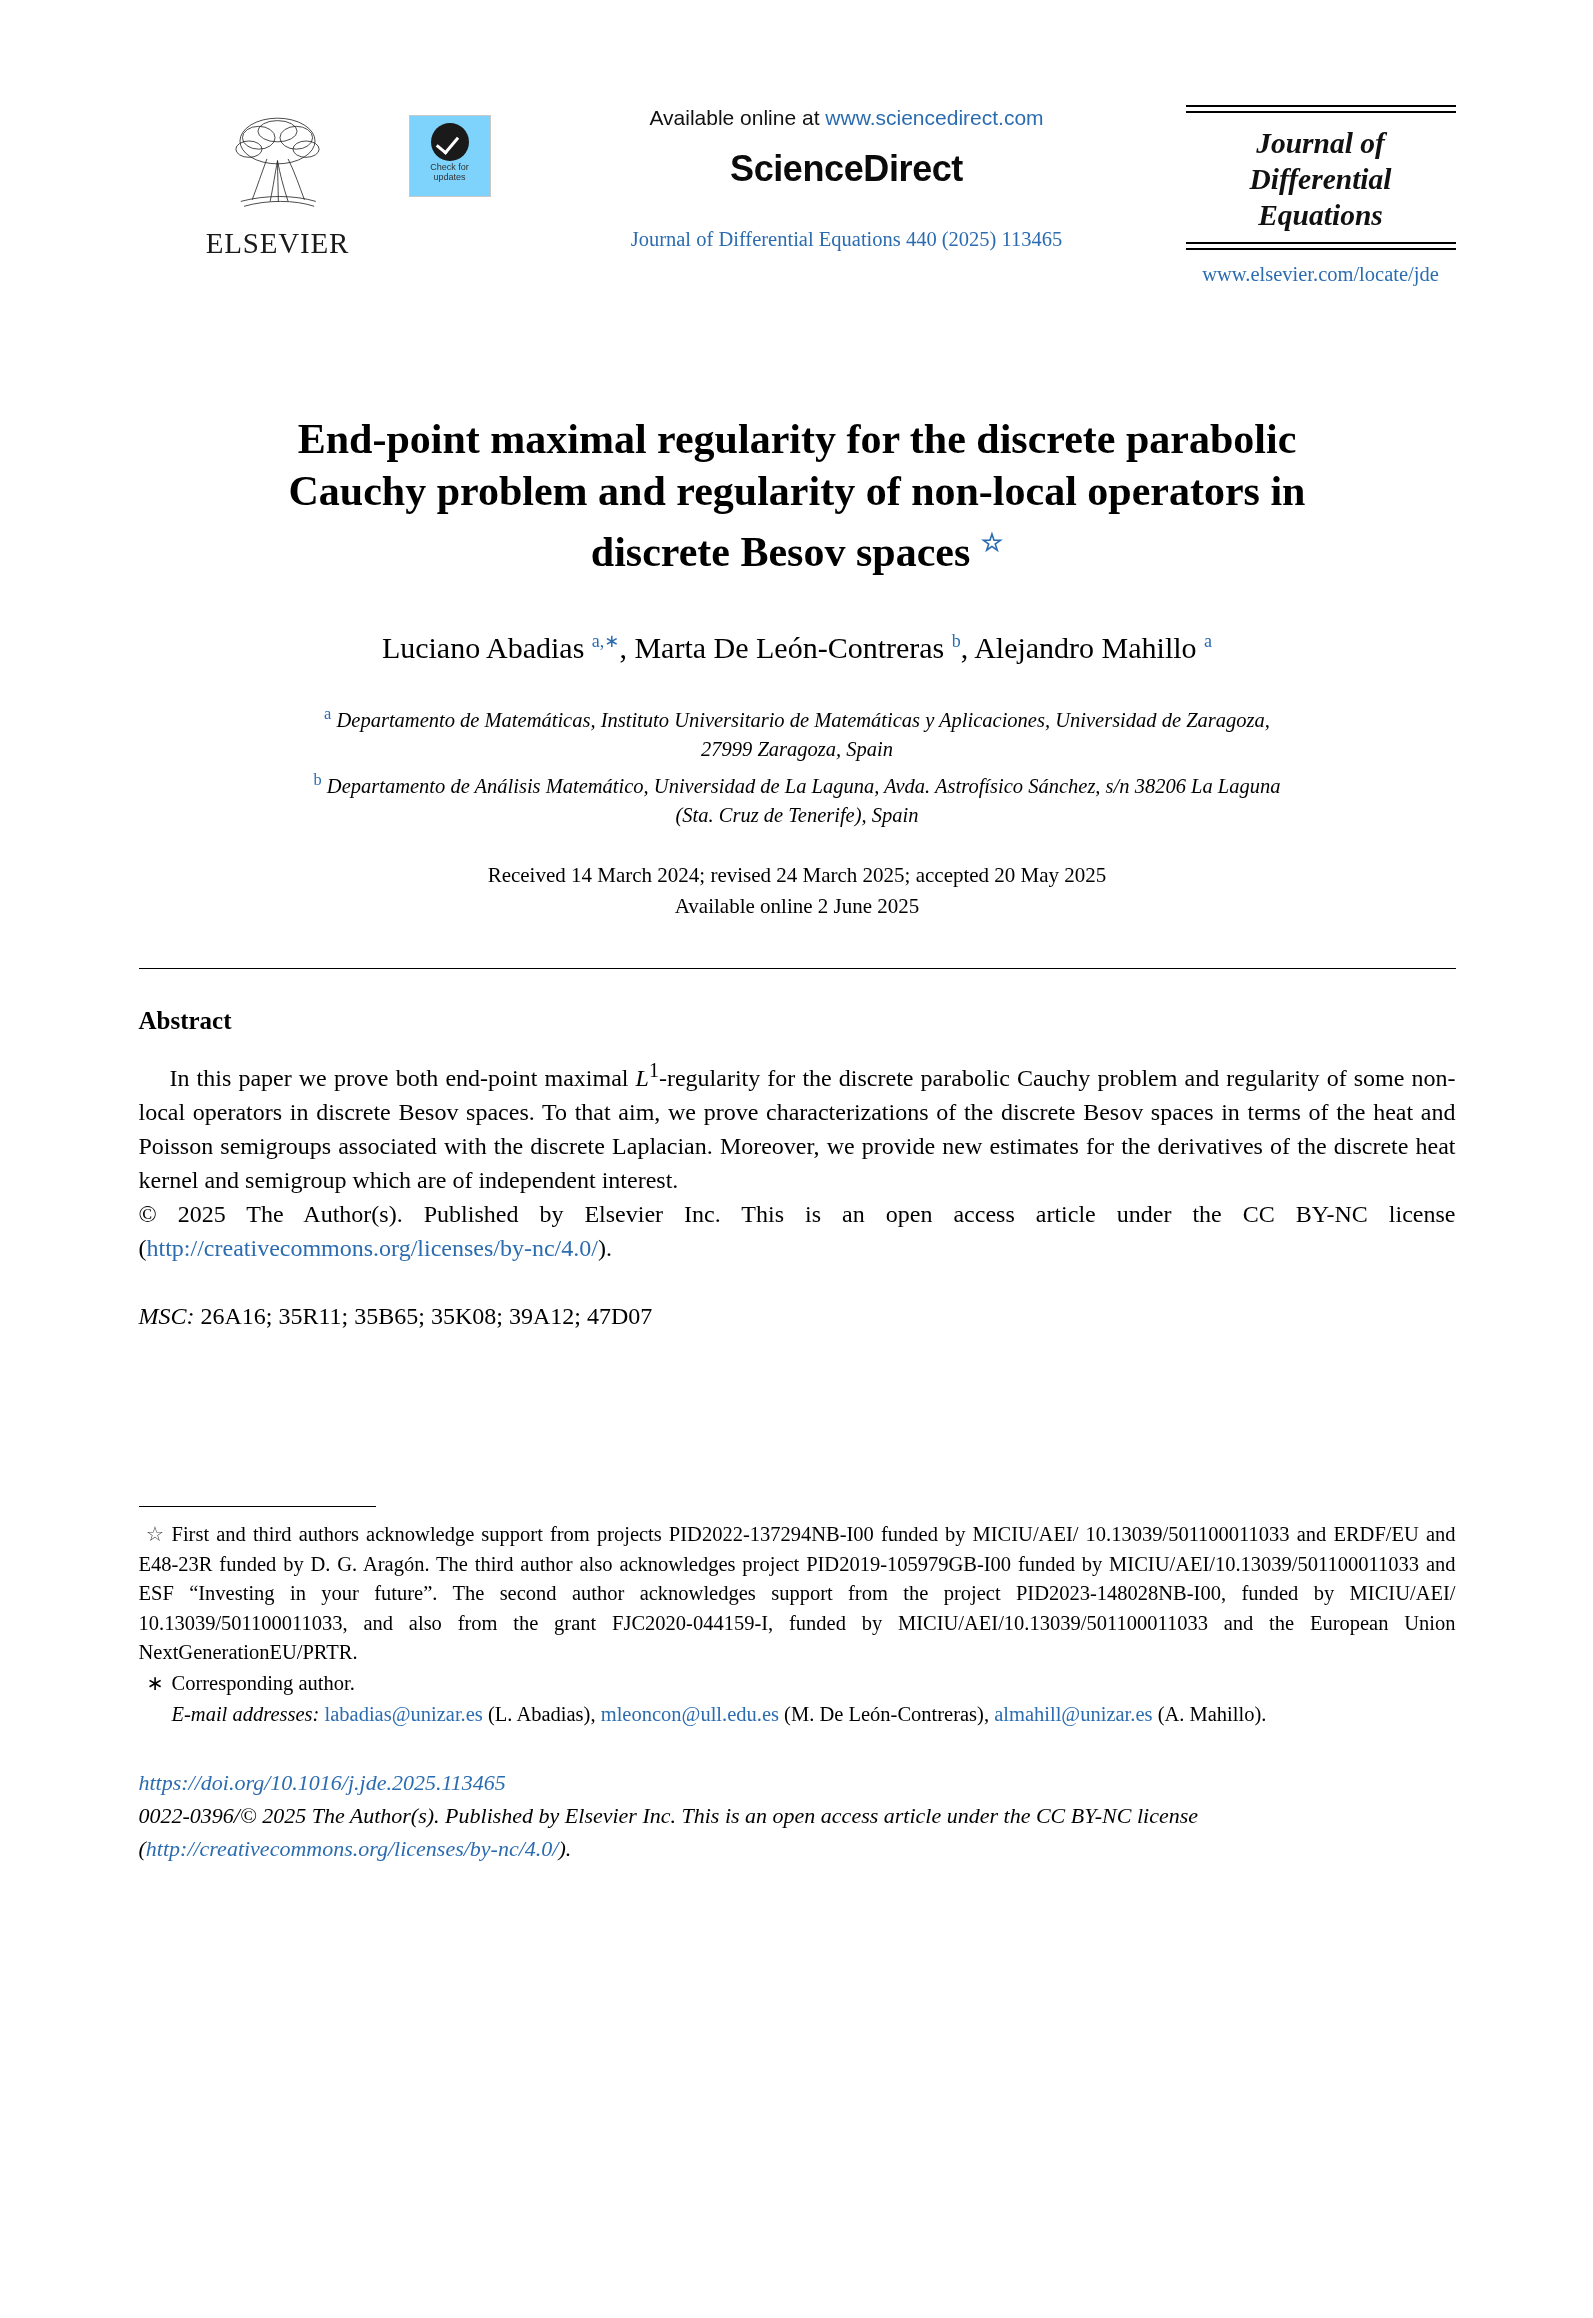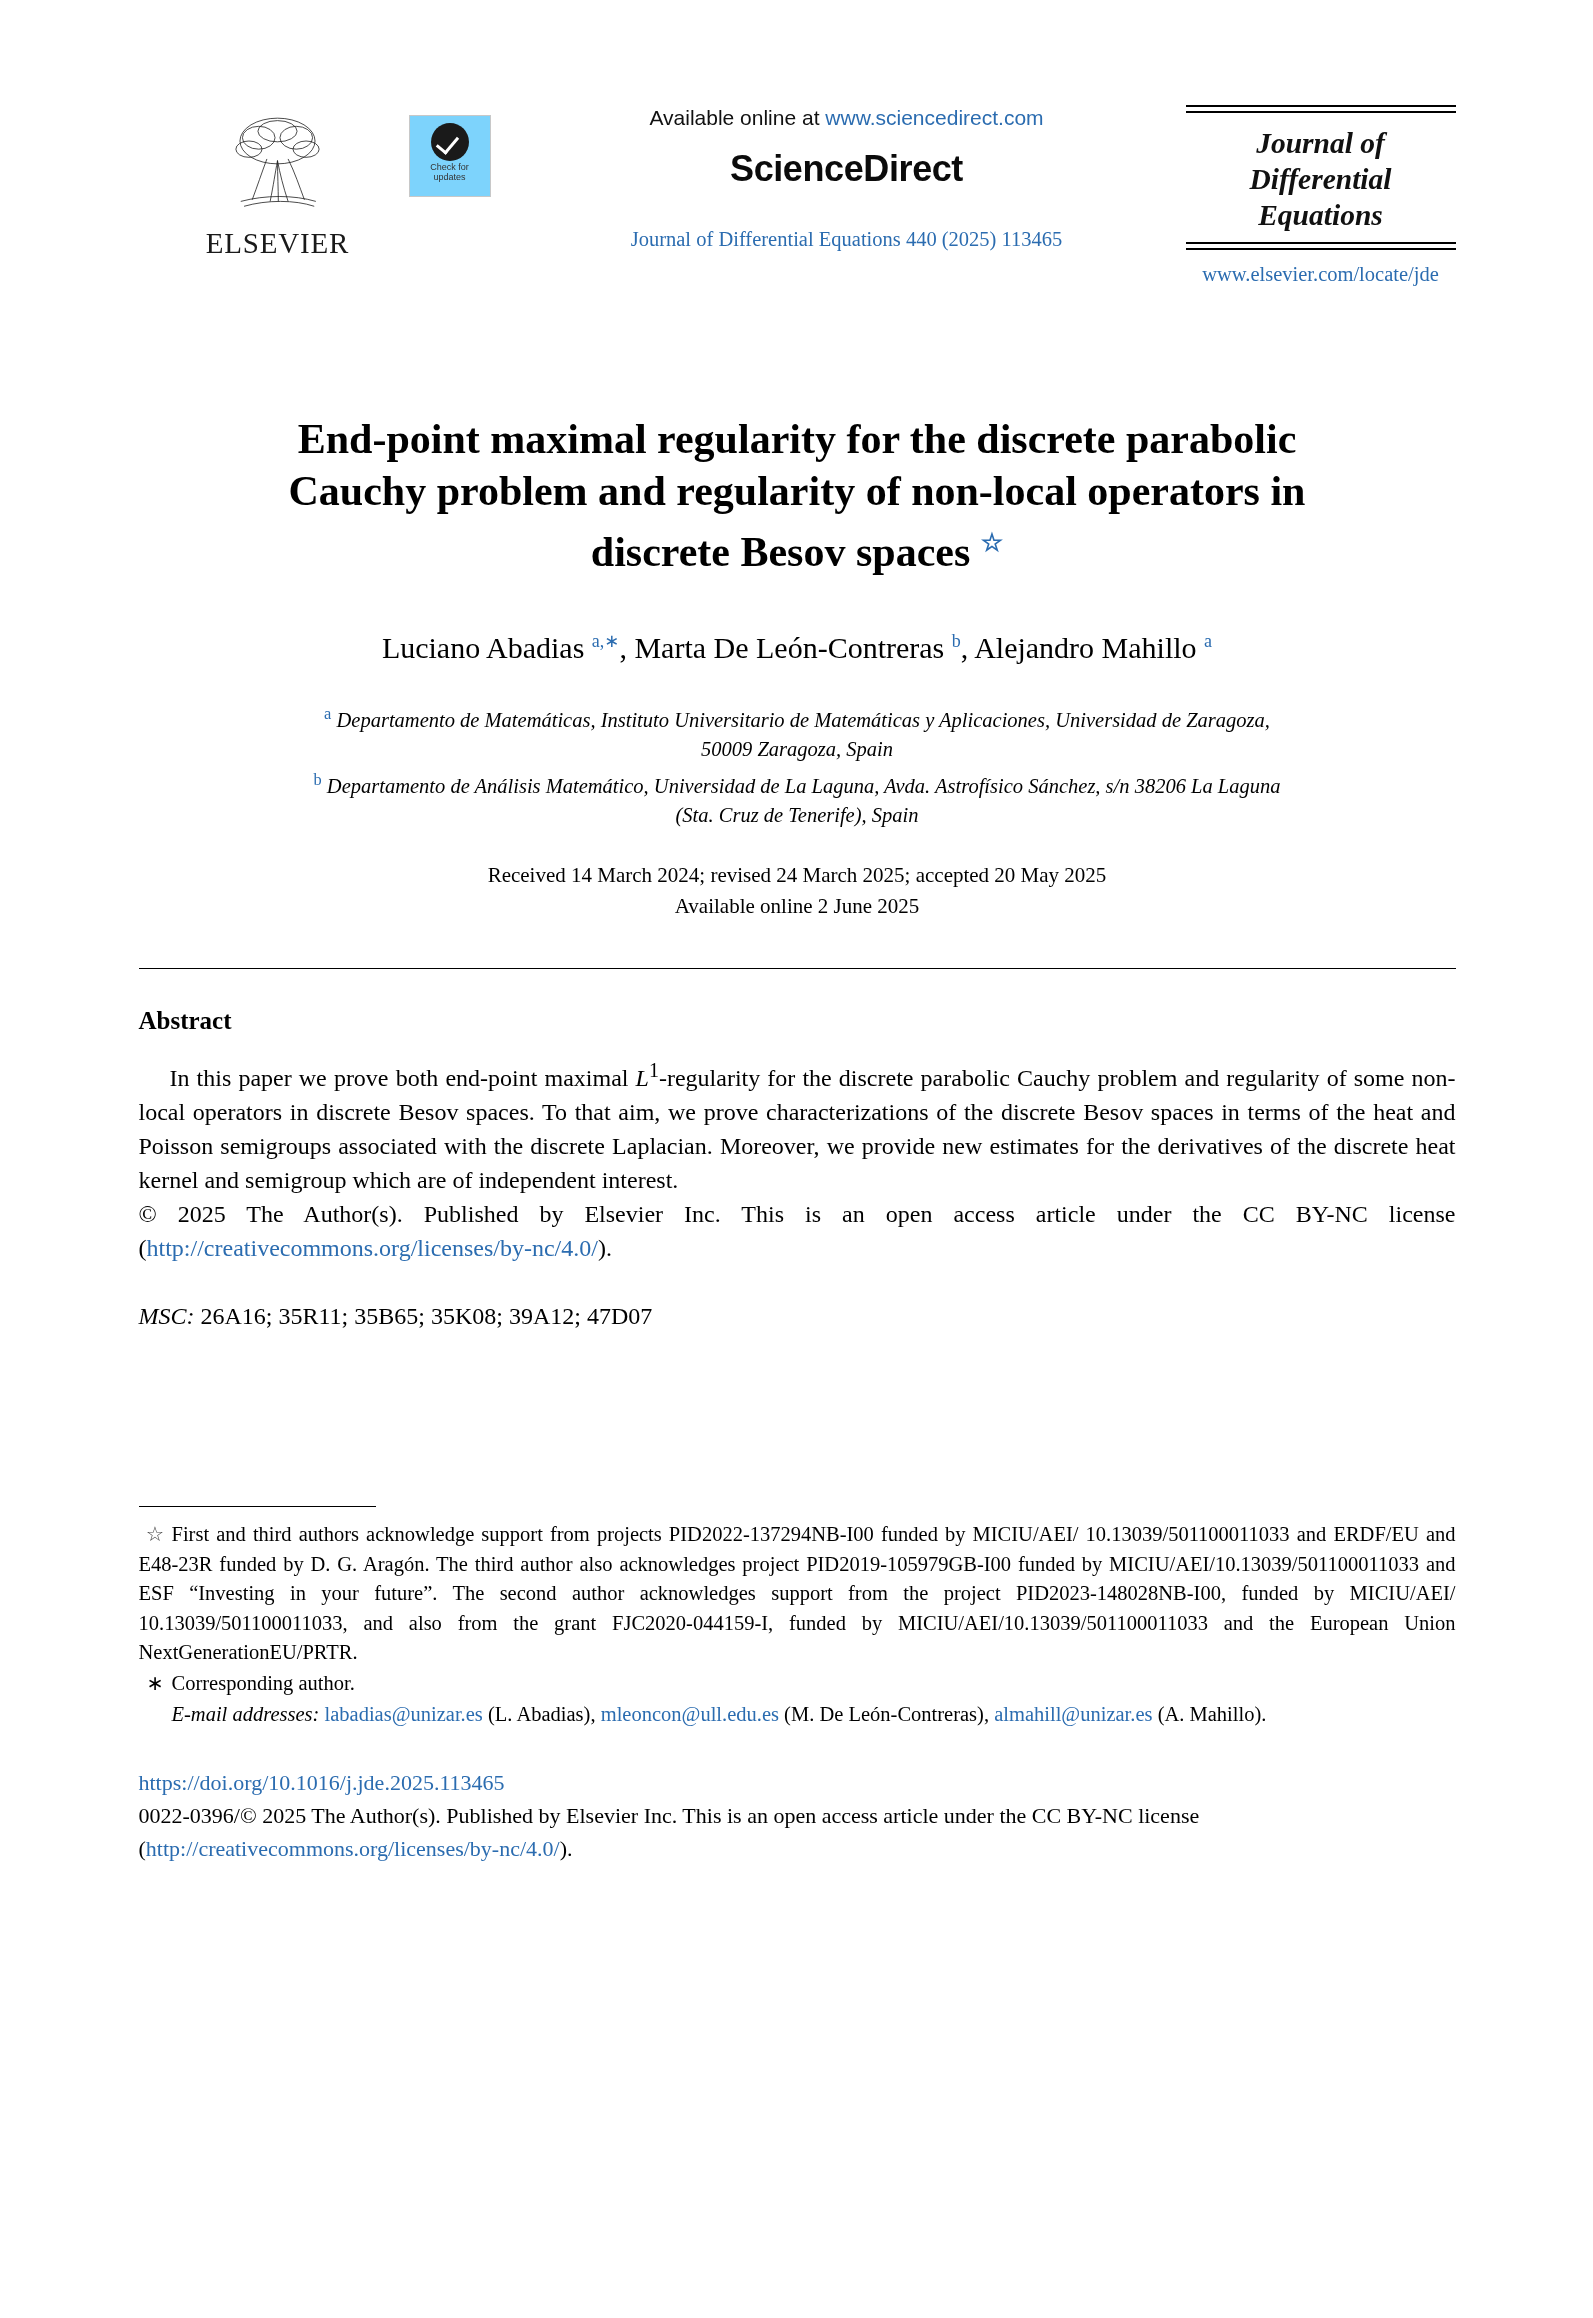--- a/index.html
+++ b/index.html
@@ -222,20 +222,21 @@
     text-align: justify;
   }
   .footnotes p { margin: 0 0 1.6px 0; }
   .footnotes .fn-sym { display: inline-block; width: 33px; text-align: center; }
   .footnotes a { color: #2b6cb0; text-decoration: none; }
   .footnotes .fn-star { color: #444; }
   .doi-block {
     margin-top: 36px;
     font-size: 22px;
     line-height: 33px;
+    font-style: italic;
   }
   .doi-block a { color: #2b6cb0; text-decoration: none; }
   .doi-link { display: block; }
 </style>
 </head>
 <body>
 
 <div class="page">
 
   <div class="masthead">
@@ -297,21 +298,21 @@
     </h1>
 
     <div class="authors">
       <span id="authors-html">Luciano Abadias <sup>a,∗</sup>, Marta De León-Contreras <sup>b</sup>, Alejandro Mahillo <sup>a</sup></span>
     </div>
 
     <div class="affiliations">
       <div>
         <sup>a</sup>
         <span>Departamento de Matemáticas, Instituto Universitario de Matemáticas y Aplicaciones, Universidad de Zaragoza,</span><br>
-        <span>50009 Zaragoza, Spain</span>
+        <span>27999 Zaragoza, Spain</span>
       </div>
       <div>
         <sup>b</sup>
         <span>Departamento de Análisis Matemático, Universidad de La Laguna, Avda. Astrofísico Sánchez, s/n 38206 La Laguna</span><br>
         <span>(Sta. Cruz de Tenerife), Spain</span>
       </div>
     </div>
 
     <div class="dates">
       <div>Received 14 March 2024; revised 24 March 2025; accepted 20 May 2025</div>

